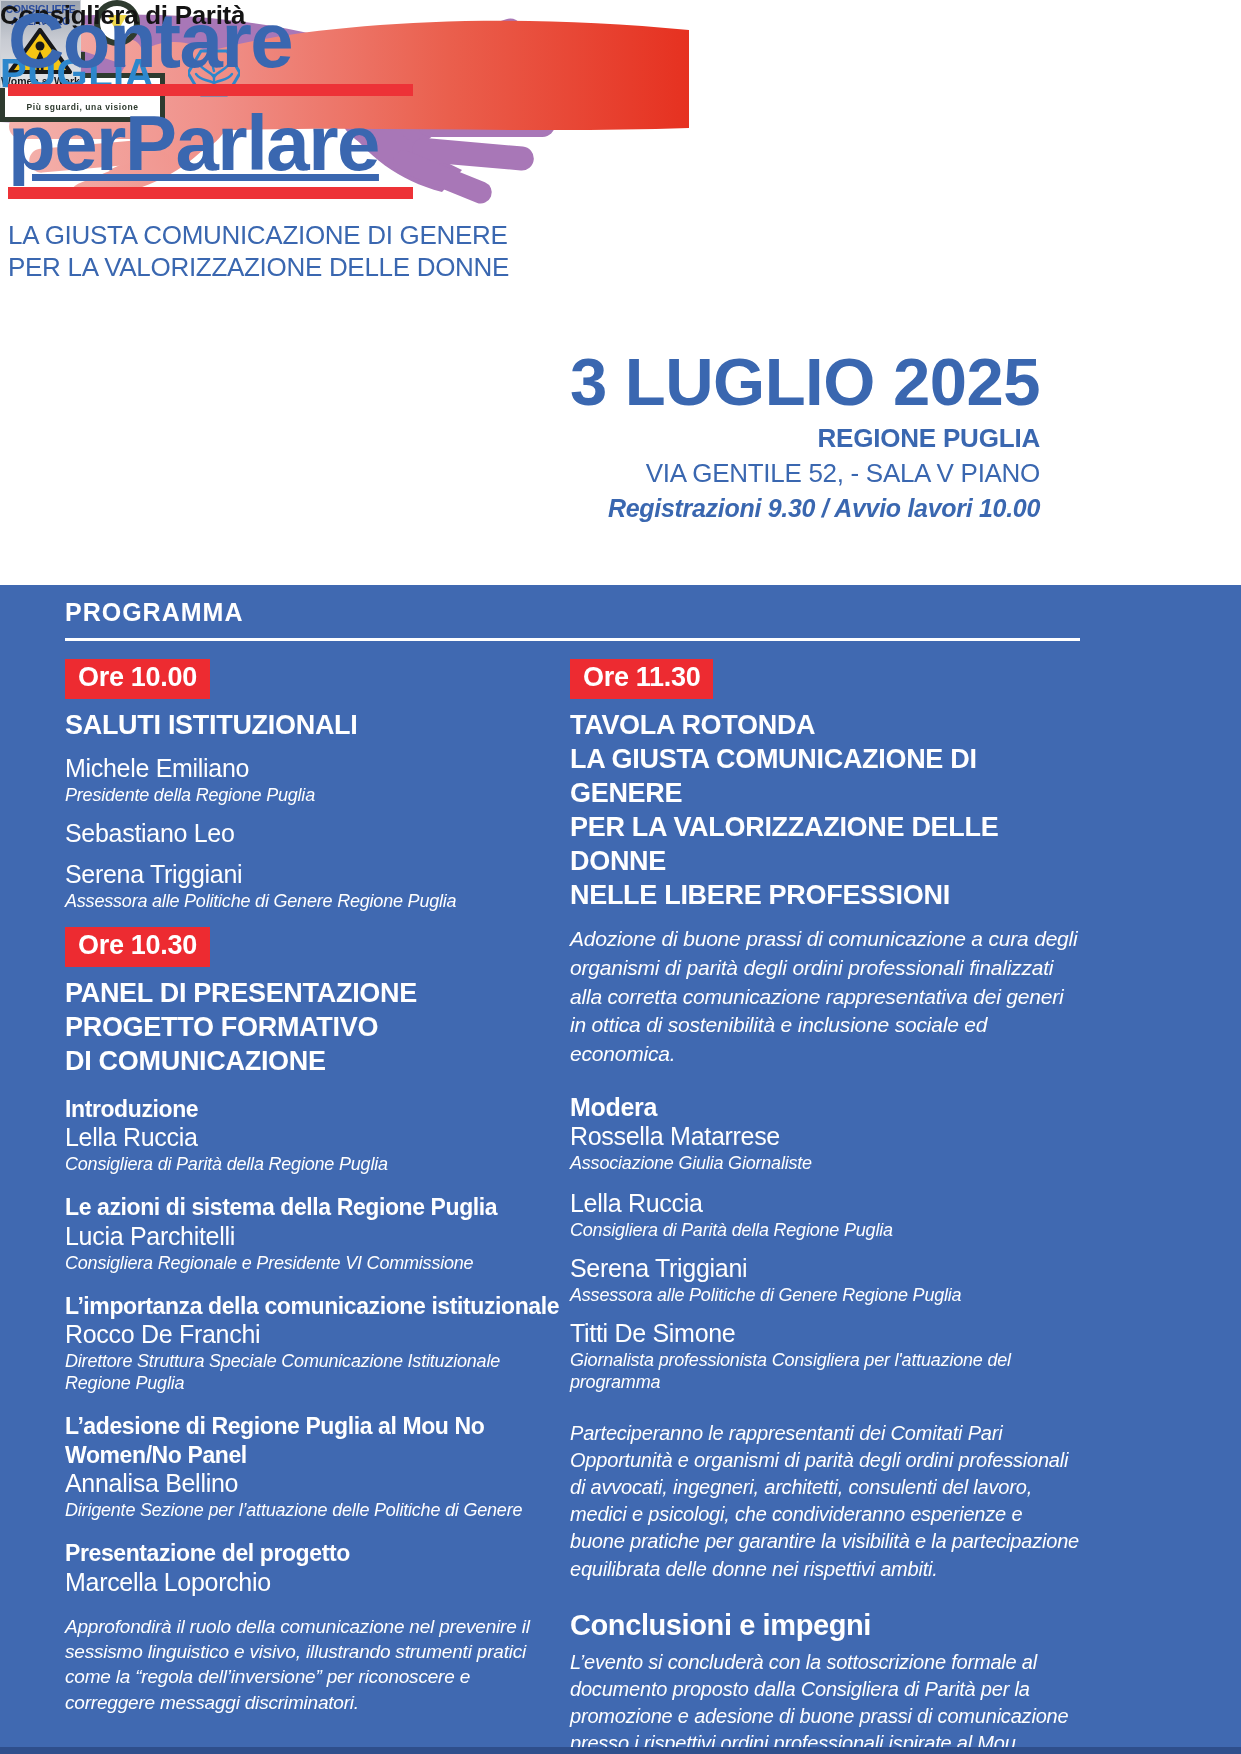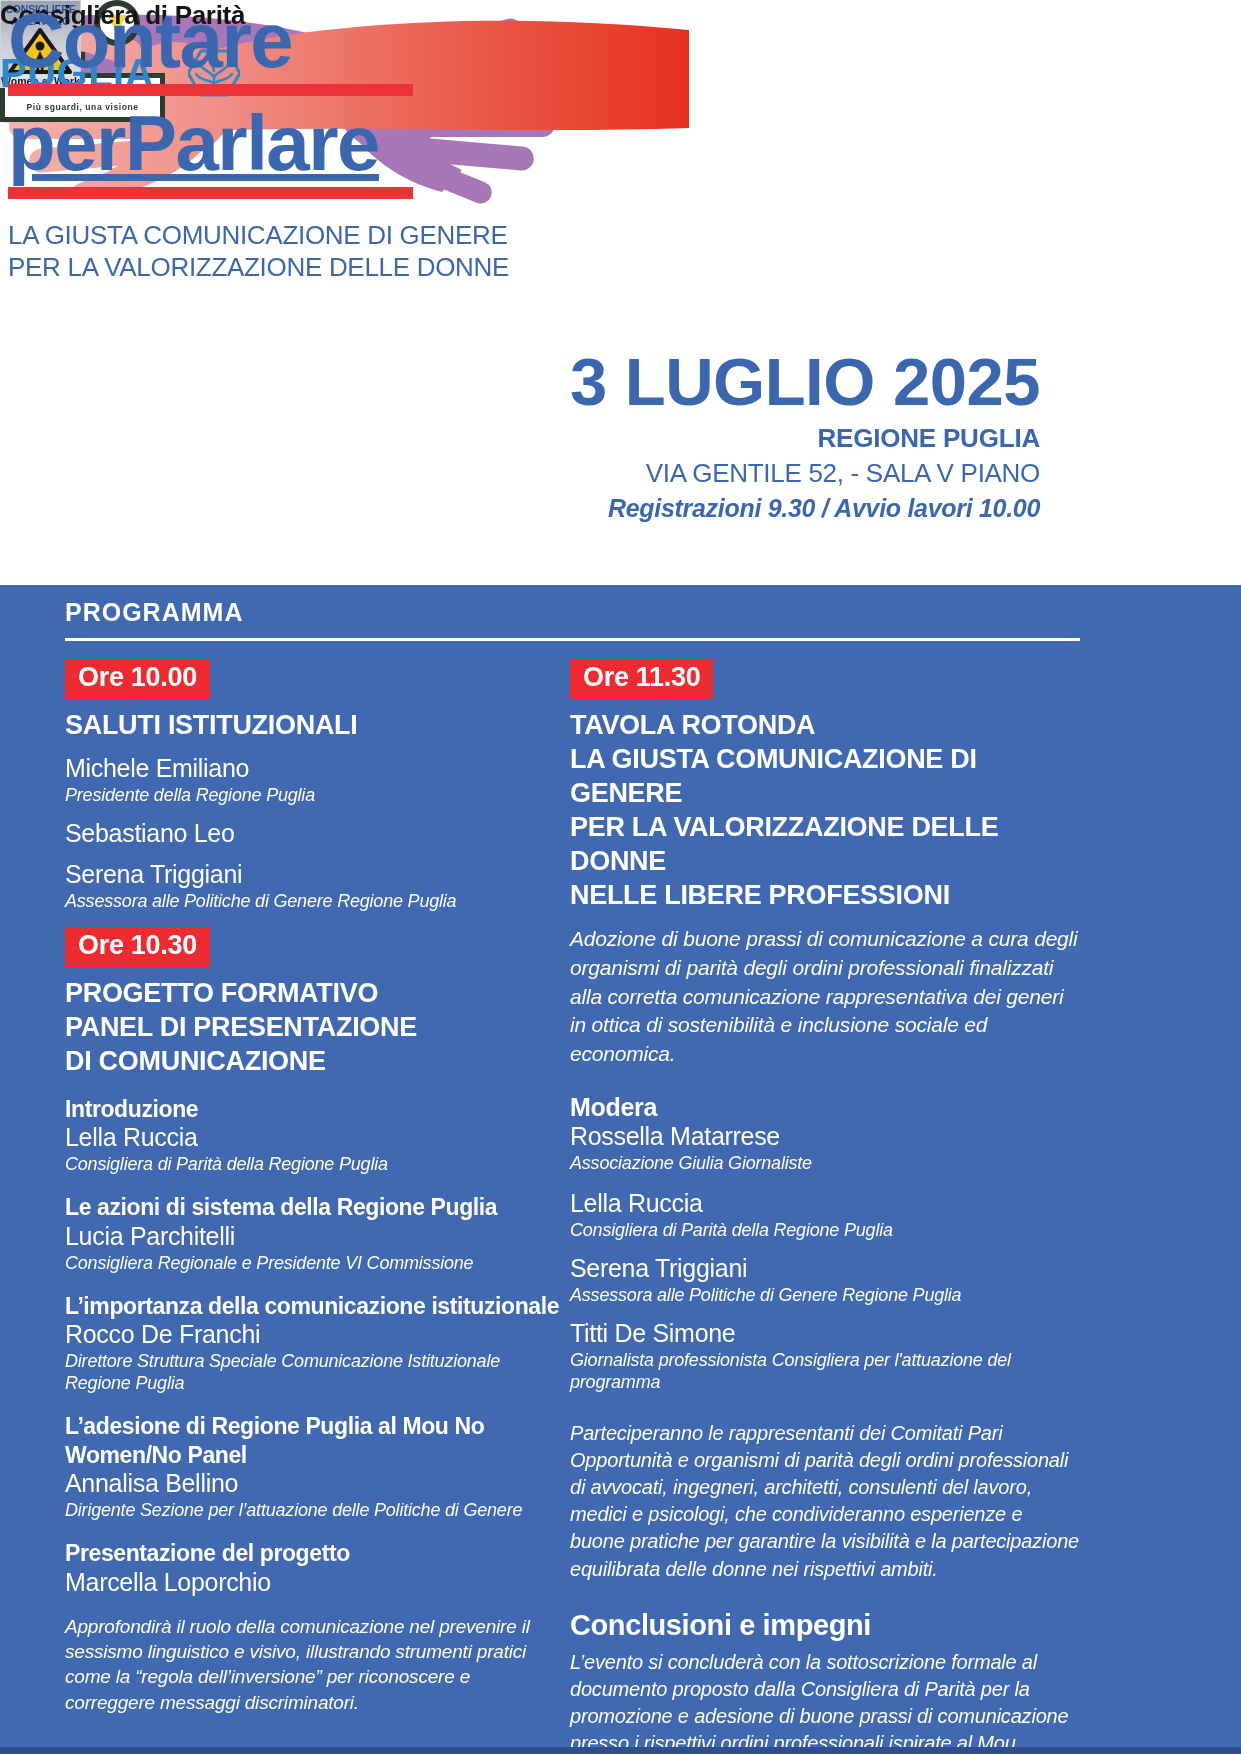--- a/index.html
+++ b/index.html
@@ -196,22 +196,22 @@
       </div>
       <div class="speaker">
         <div class="sp-name">Serena Triggiani</div>
         <div class="sp-role">Assessora alle Politiche di Genere Regione Puglia</div>
       </div>
 
       <div class="gap-top">
         <span class="time-badge">Ore 10.30</span>
       </div>
       <div class="sec-title">
+        <div>PANEL DI PRESENTAZIONE</div>
         <div>PROGETTO FORMATIVO</div>
-        <div>PANEL DI PRESENTAZIONE</div>
         <div>DI COMUNICAZIONE</div>
       </div>
 
       <div class="subhead">Introduzione</div>
       <div class="sp-name">Lella Ruccia</div>
       <div class="sp-role">Consigliera di Parità della Regione Puglia</div>
 
       <div class="subhead">Le azioni di sistema della Regione Puglia</div>
       <div class="sp-name">Lucia Parchitelli</div>
       <div class="sp-role">Consigliera Regionale e Presidente VI Commissione</div>

